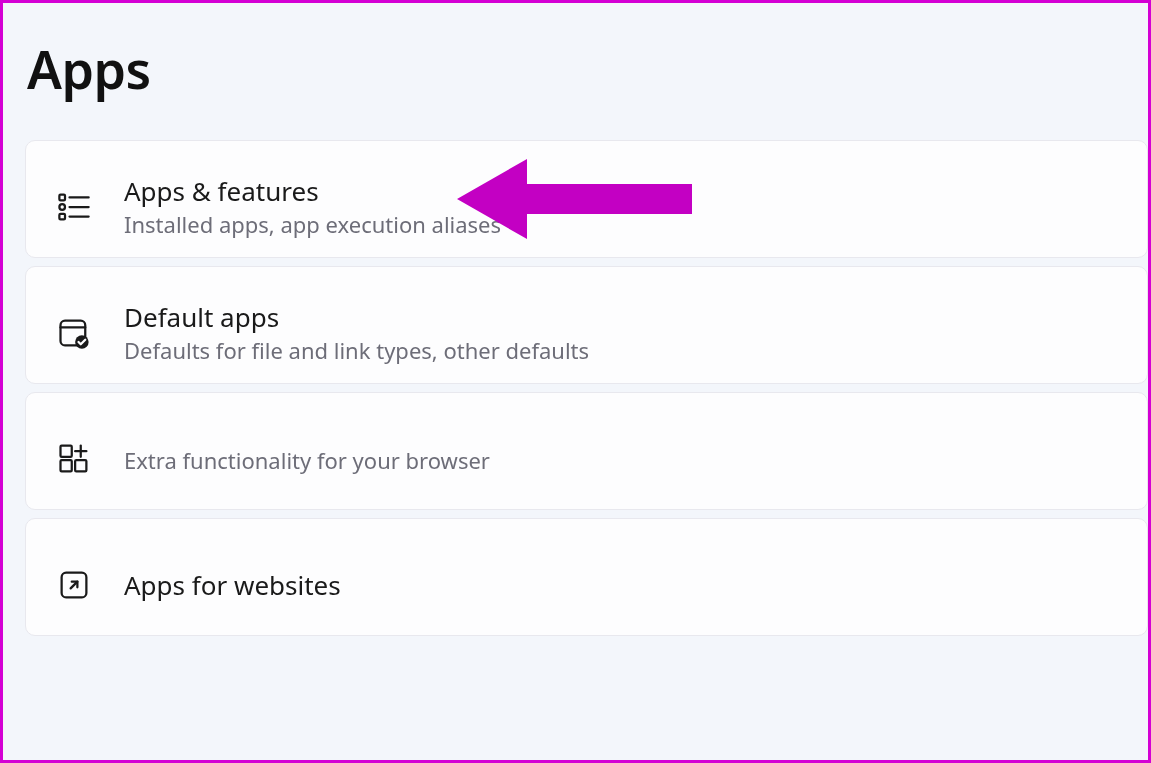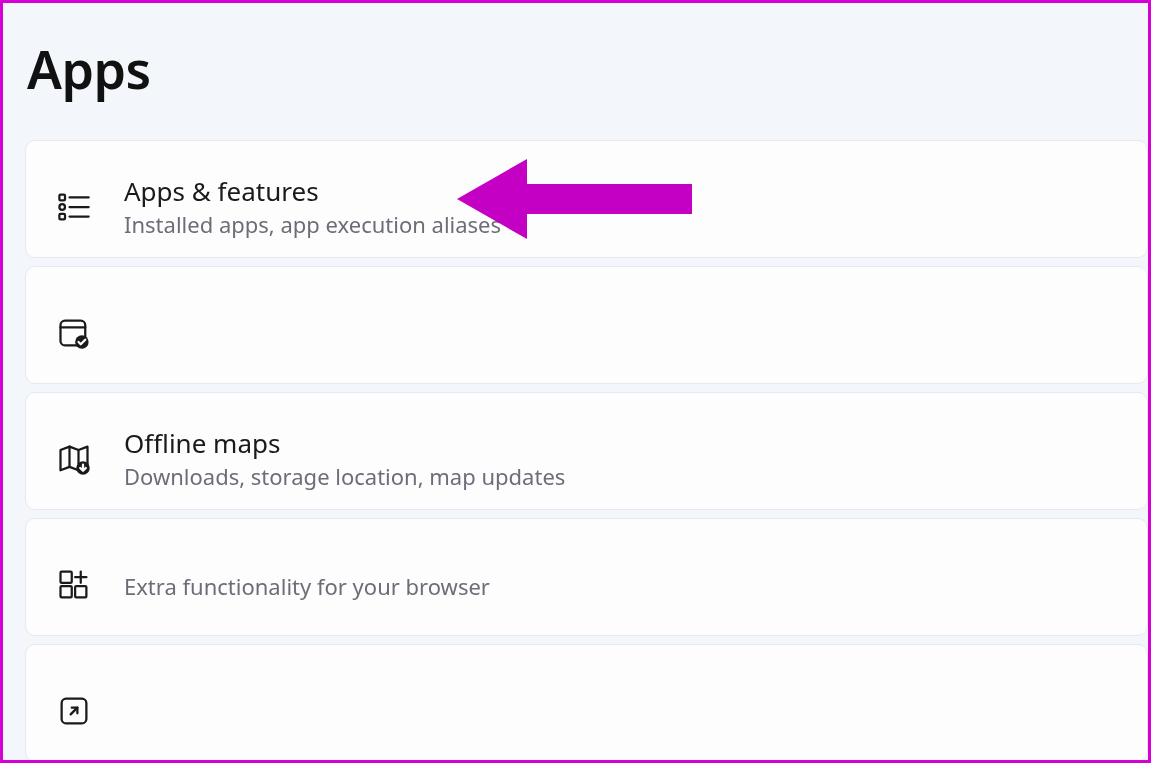--- a/index.html
+++ b/index.html
@@ -100,37 +100,26 @@
 
     <div class="settings-item">
       <span class="item-icon">
         <svg viewBox="0 0 32 32" width="36" height="36" fill="none" stroke="currentColor" stroke-width="2" stroke-linecap="round" stroke-linejoin="round">
           <rect x="4" y="5" width="22" height="22" rx="4"></rect>
           <line x1="4" y1="11" x2="26" y2="11"></line>
           <circle cx="23" cy="24" r="6" fill="currentColor" stroke="none"></circle>
           <path d="M20 24 l2 2 l4 -4" stroke="#fdfdfe" stroke-width="2" fill="none"></path>
         </svg>
       </span>
+      <div class="item-text">
+        <div class="item-title">Default apps</div>
+        <div class="item-sub">Defaults for file and link types, other defaults</div>
+      </div>
     </div>
 
-    <div class="settings-item">
-      <span class="item-icon">
-        <svg viewBox="0 0 32 32" width="36" height="36" fill="none" stroke="currentColor" stroke-width="2" stroke-linecap="round" stroke-linejoin="round">
-          <path d="M4 8 L12 5 L20 8 L28 5 V23 L20 26 L12 23 L4 26 Z"></path>
-          <line x1="12" y1="5" x2="12" y2="23"></line>
-          <line x1="20" y1="8" x2="20" y2="20"></line>
-          <circle cx="24" cy="24" r="6" fill="currentColor" stroke="none"></circle>
-          <path d="M24 21 v5 M21.5 24 l2.5 2.5 l2.5 -2.5" stroke="#fdfdfe" stroke-width="2" fill="none"></path>
-        </svg>
-      </span>
-      <div class="item-text">
-        <div class="item-title">Offline maps</div>
-        <div class="item-sub">Downloads, storage location, map updates</div>
-      </div>
-    </div>
 
     <div class="settings-item">
       <span class="item-icon">
         <svg viewBox="0 0 32 32" width="36" height="36" fill="none" stroke="currentColor" stroke-width="2" stroke-linecap="round" stroke-linejoin="round">
           <rect x="4" y="17" width="10" height="10" rx="1"></rect>
           <rect x="17" y="17" width="10" height="10" rx="1"></rect>
           <rect x="4" y="4" width="10" height="10" rx="1"></rect>
           <line x1="22" y1="4" x2="22" y2="14"></line>
           <line x1="17" y1="9" x2="27" y2="9"></line>
         </svg>
@@ -142,20 +131,21 @@
 
     <div class="settings-item">
       <span class="item-icon">
         <svg viewBox="0 0 32 32" width="36" height="36" fill="none" stroke="currentColor" stroke-width="2" stroke-linecap="round" stroke-linejoin="round">
           <rect x="5" y="5" width="22" height="22" rx="4"></rect>
           <path d="M13 19 L19 13"></path>
           <path d="M14 13 H19 V18"></path>
         </svg>
       </span>
       <div class="item-text">
+        <div class="item-title">Apps for websites</div>
       </div>
     </div>
 
   </div>
 </div>
 
 <div class="annotation-arrow">
   <svg width="240" height="110" viewBox="0 0 240 110">
     <g fill="#c300c3">
       <polygon points="0,55 70,15 70,40 235,40 235,70 70,70 70,95"></polygon>

